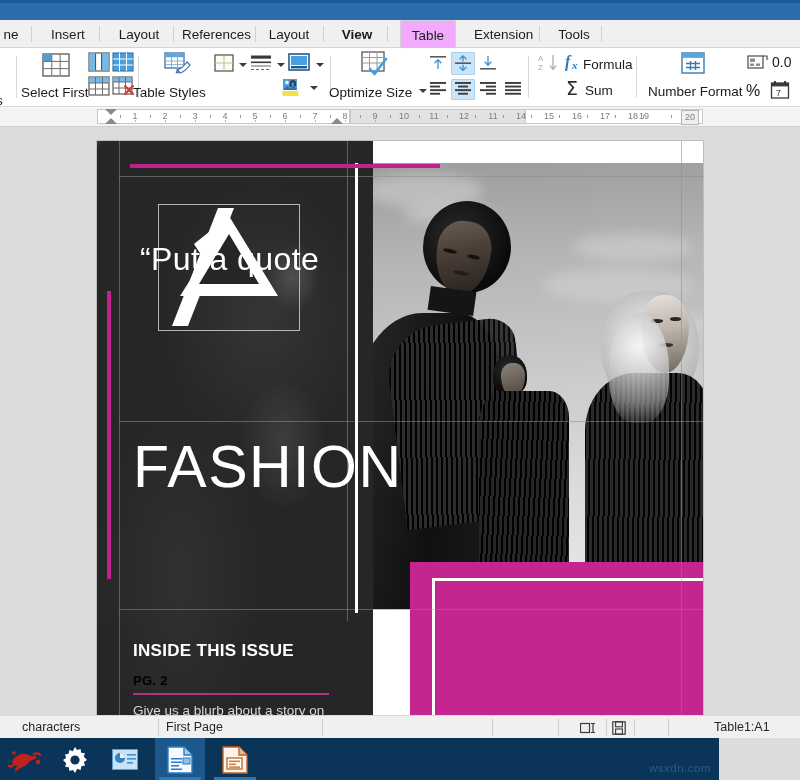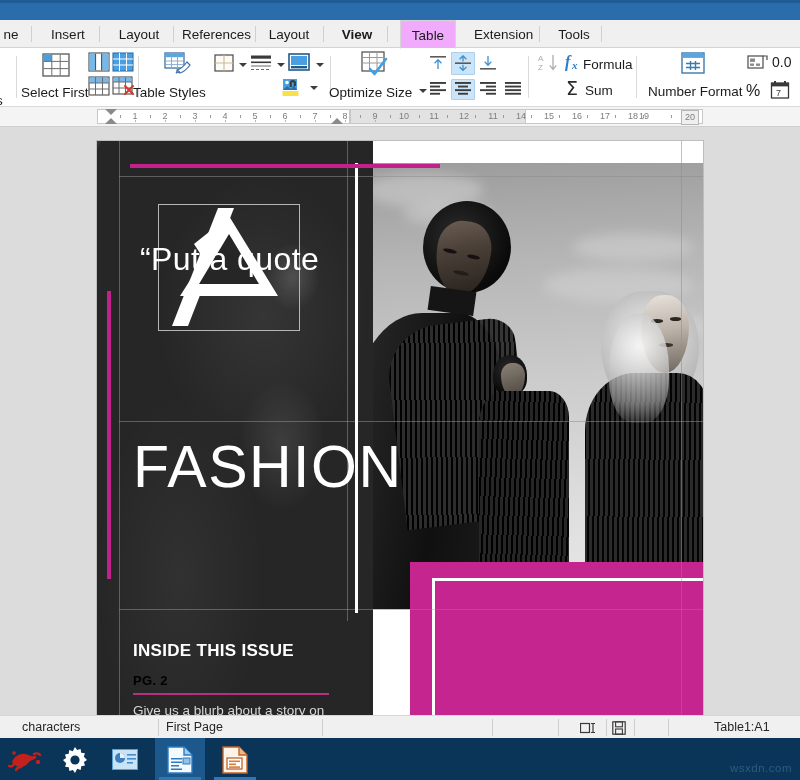--- a/index.html
+++ b/index.html
@@ -180,21 +180,21 @@
   .status{
     position:absolute; left:0; top:715px; width:800px; height:23px;
     background:#f0f0f0; border-top:1px solid #d7d7d7;
     font-size:12.5px; color:#262626;
   }
   .status .cell{ position:absolute; top:4px; white-space:nowrap; }
   .status .div{ position:absolute; top:3px; width:1px; height:17px; background:#cdcdcd; }
 
   
   .taskbar{
-    position:absolute; left:0; top:738px; width:800px; height:42px;
+    position:absolute; left:0; top:738px; width:719px; height:42px;
     background:#0b3558;
   }
   .tbitem{ position:absolute; top:0; width:50px; height:42px; }
   .tbitem.active{ background:#1d588c; }
   .tbitem.active:after{
     content:""; position:absolute; left:4px; bottom:0; width:42px; height:3px;
     background:#4aa3e8;
   }
   .tbitem.running:after{
     content:""; position:absolute; left:4px; bottom:0; width:42px; height:3px;

